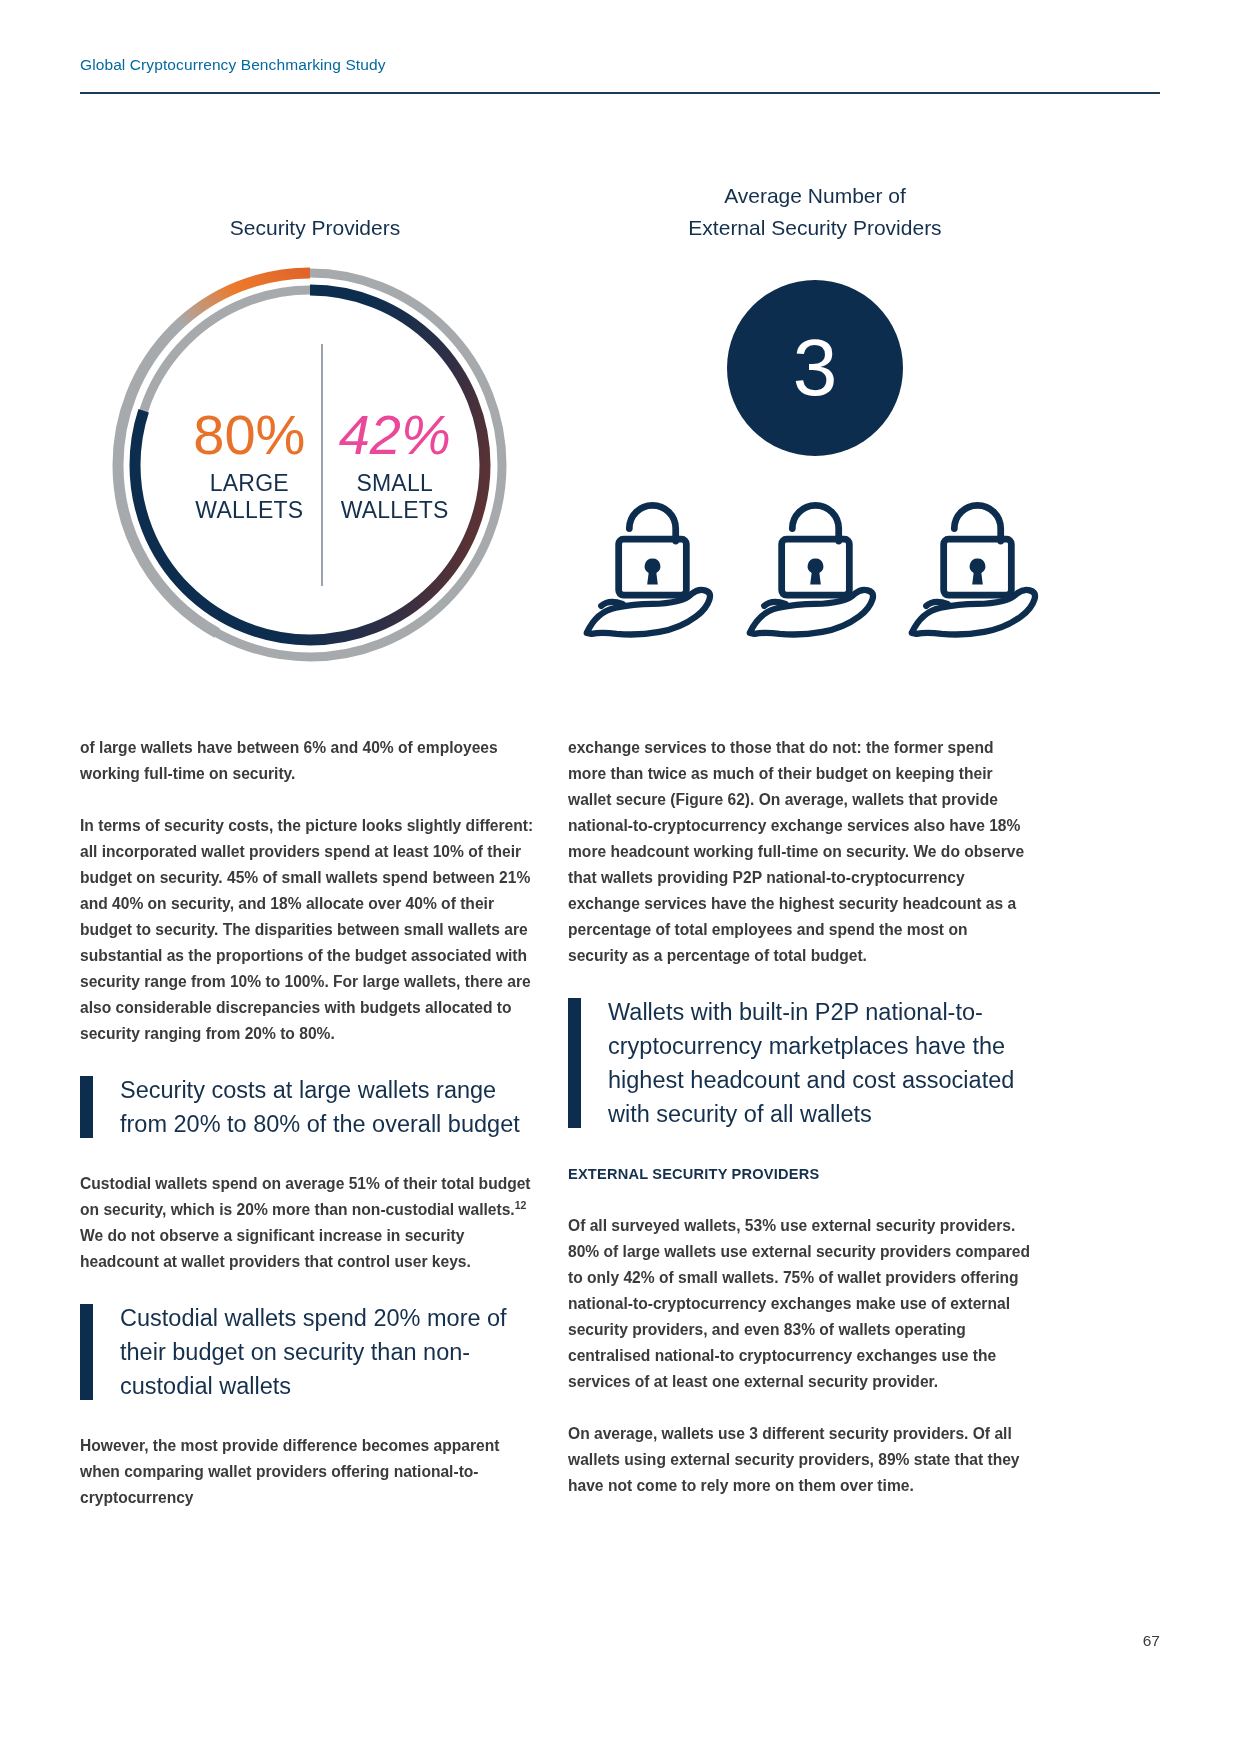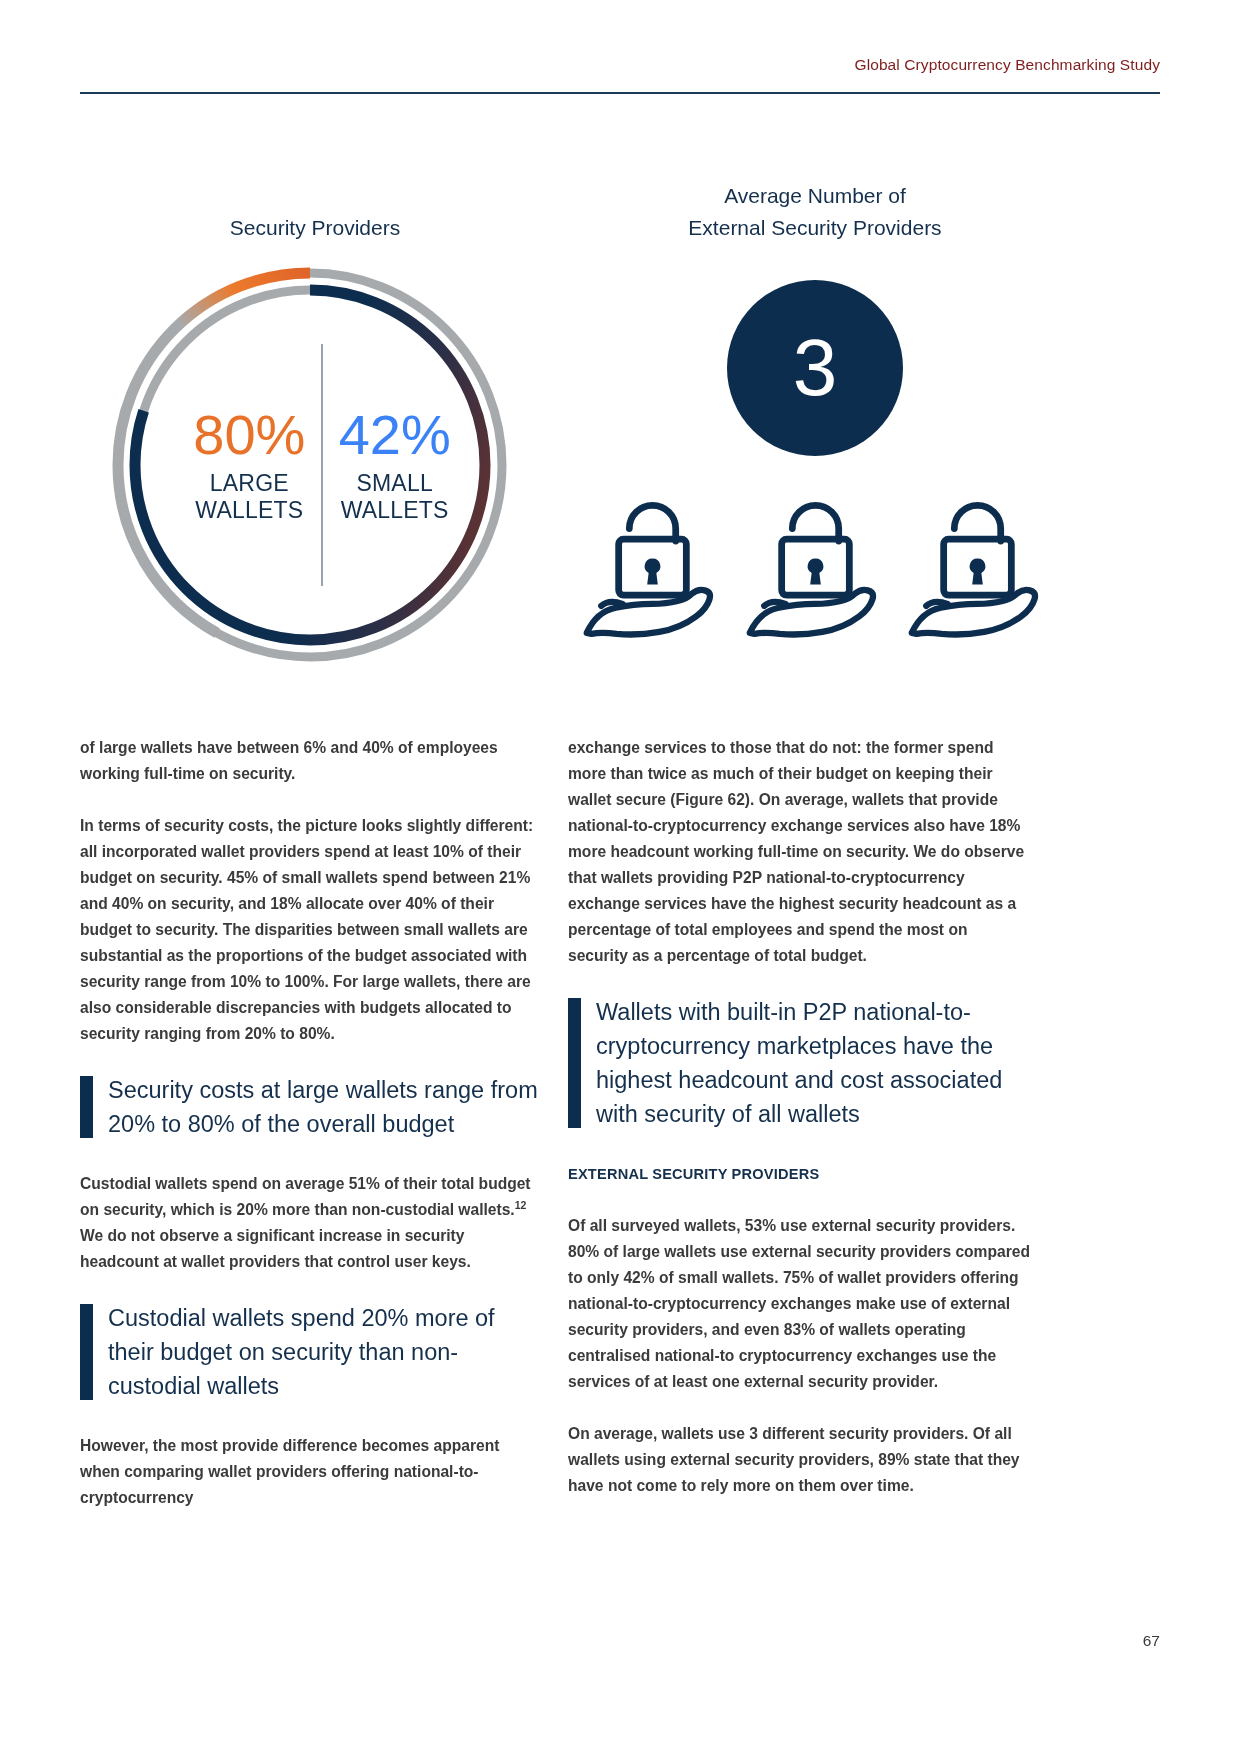--- a/index.html
+++ b/index.html
@@ -9,22 +9,22 @@
     font-family:"Liberation Sans", sans-serif;
     color:#3a3a3a;
     position:relative;
     overflow:hidden;
   }
   .page{position:relative;width:1240px;height:1754px;}
 
   
   .runhead{
     position:absolute;left:80px;top:56px;width:1080px;
-    text-align:right;
-    font-size:15.5px;color:#7f1d1d;letter-spacing:.1px;
+    text-align:left;
+    font-size:15.5px;color:#0369a1;letter-spacing:.1px;
   }
   .runrule{
     position:absolute;left:80px;top:92px;width:1080px;height:1.6px;
     background:#1d3a57;
   }
 
   
   .fig{position:absolute;left:0;top:160px;width:1240px;height:530px;}
   .fig-title{
     position:absolute;
@@ -39,21 +39,21 @@
   .donut svg{display:block;}
   .donut-center{
     position:absolute;left:12px;top:0;width:410px;height:410px;
     display:flex;align-items:center;justify-content:center;
   }
   .dc-inner{display:flex;align-items:stretch;}
   .dc-col{width:124px;text-align:center;padding:0 10px;}
   .dc-divider{width:1.4px;background:#9aa3ab;margin:-62px 0;}
   .dc-num{font-size:56px;line-height:58px;font-weight:400;}
   .dc-num.large{color:#e8722a;}
-  .dc-num.small{color:#3b82f6;}
+  .dc-num.small{color:#ec4899;font-style:italic;}
   .dc-lab{font-size:23px;line-height:27px;color:#15304d;margin-top:6px;letter-spacing:.2px;}
 
   
   .iconblock{position:absolute;left:580px;top:100px;width:470px;height:400px;}
   .bignum-circle{
     position:absolute;left:147px;top:20px;width:176px;height:176px;
     border-radius:50%;background:#0d2d4e;
     display:flex;align-items:center;justify-content:center;
   }
   .bignum{font-size:80px;color:#ffffff;line-height:80px;}
@@ -64,21 +64,21 @@
   .col{position:absolute;width:462px;font-size:15.6px;line-height:26px;color:#3b3b3b;}
   .col.left{left:80px;top:735px;}
   .col.right{left:568px;top:735px;}
   .col p{margin:0 0 26px 0;font-weight:bold;}
   .col p:last-child{margin-bottom:0;}
   sup{font-size:10.5px;vertical-align:super;line-height:0;}
 
   .pullquote{
     position:relative;
     margin:8px 0 30px 0;
-    padding-left:28px;
+    padding-left:40px;
     color:#15304d;
     font-size:23.5px;line-height:34px;
   }
   .pullquote .bar{
     position:absolute;left:0;top:3px;bottom:3px;width:13px;background:#0d2d4e;
   }
   .subhead{
     font-size:14.6px;font-weight:bold;color:#15304d;letter-spacing:.2px;
     margin:0 0 2px 0;
   }

